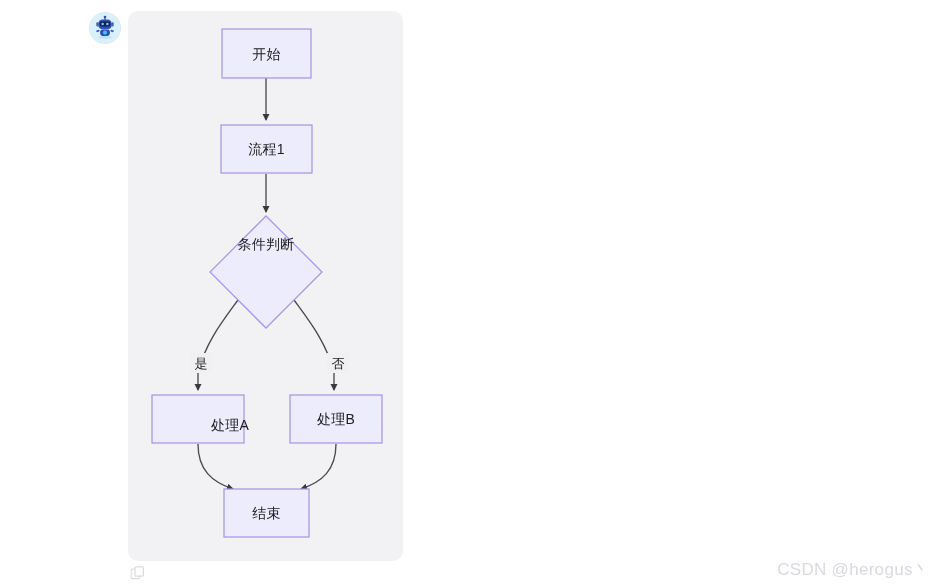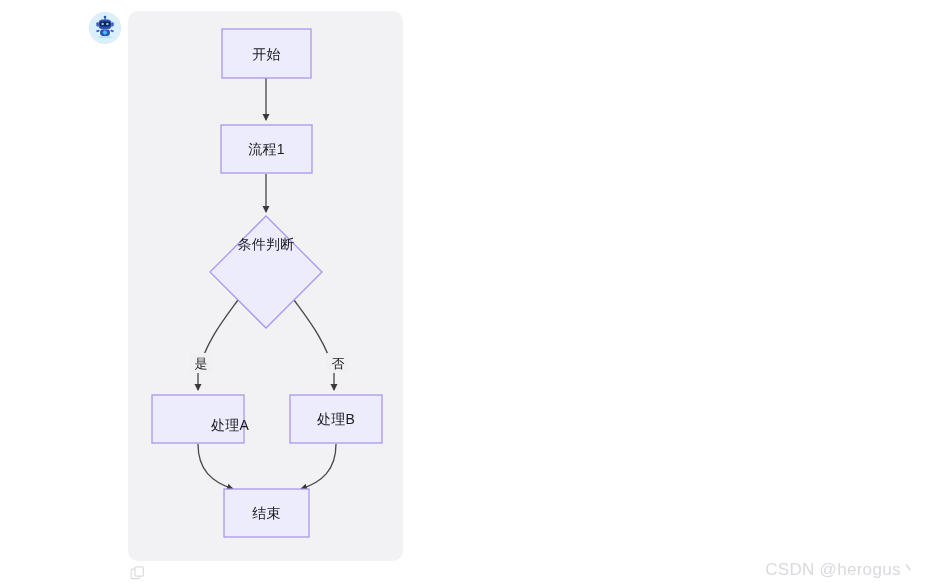--- a/index.html
+++ b/index.html
@@ -86,21 +86,21 @@
     position: absolute;
     left: 130px;
     top: 565px;
     width: 16px;
     height: 16px;
   }
 
   
   .watermark {
     position: absolute;
-    right: 16px;
+    right: 4px;
     top: 561px;
     color: #d9dade;
     font-size: 17px;
     line-height: 1;
     white-space: nowrap;
     letter-spacing: 0.3px;
   }
 </style>
 </head>
 <body>

